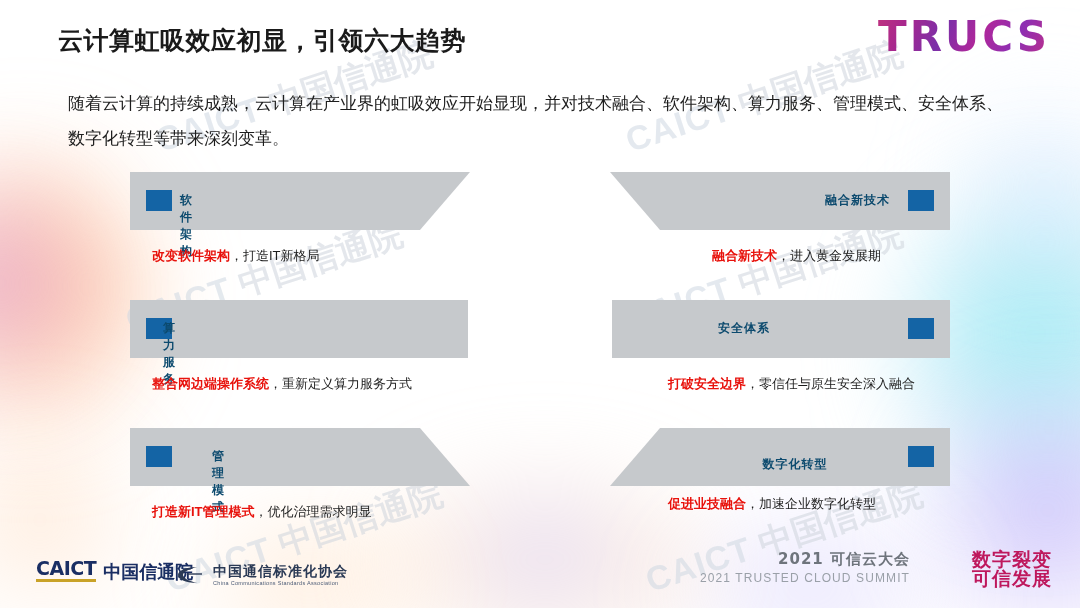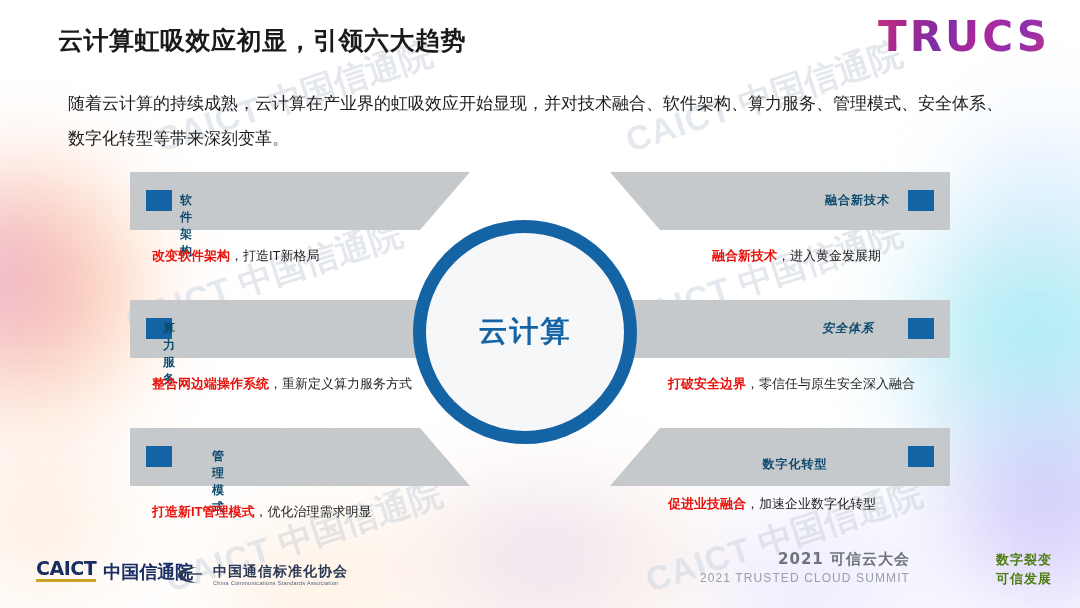--- a/index.html
+++ b/index.html
@@ -95,21 +95,21 @@
   .caict-cn{font-size:18px;font-weight:bold;color:#1a2e63;line-height:19px;}
   .ccsa{position:absolute;left:175px;bottom:22px;display:flex;align-items:center;gap:8px;}
   .ccsa-txt{display:flex;flex-direction:column;line-height:1;}
   .ccsa-cn{font-size:14px;font-weight:bold;color:#2b3a55;letter-spacing:1px;}
   .ccsa-en{font-size:5.5px;color:#4a5a75;letter-spacing:.3px;margin-top:3px;}
   .summit{position:absolute;right:170px;bottom:24px;text-align:right;line-height:1;}
   .summit-cn{font-size:15px;font-weight:bold;color:#6e747c;letter-spacing:1px;
              font-family:"DejaVu Sans","Liberation Sans",sans-serif;margin-top:24px;}
   .summit-en{font-size:12px;color:#9aa0a8;letter-spacing:1.1px;margin-top:5px;}
   .slogan{position:absolute;right:28px;bottom:20px;text-align:left;line-height:19px;}
-  .slogan div{font-size:13px;font-weight:bold;color:#4d7c0f;letter-spacing:1px;}
+  .slogan div{font-size:19px;font-weight:bold;color:#be185d;letter-spacing:1px;}
 </style>
 </head>
 <body>
 
 <div id="bg">
   <div class="blob blob-a"></div>
   <div class="blob blob-b"></div>
   <div class="blob blob-c"></div>
   <div class="blob blob-d"></div>
   <div class="blob blob-e"></div>
@@ -142,23 +142,20 @@
 
       <polygon points="130,140 468,140 468,198 130,198" fill="#c6c9cc"></polygon>
 
       <polygon points="612,140 950,140 950,198 612,198" fill="#c6c9cc"></polygon>
 
       <polygon points="130,268 420,268 470,326 130,326" fill="#c6c9cc"></polygon>
 
       <polygon points="660,268 950,268 950,326 610,326" fill="#c6c9cc"></polygon>
     </svg>
 
-    <div id="circle">
-      <span id="circle-label">云计算</span>
-    </div>
 
     <div class="box">
       <div class="sq" style="left:146px;top:30px;"></div>
       <div class="box-title" style="left:180px;top:32px;">软件架构</div>
       <div class="desc" style="left:152px;top:83px;">
         <span class="hl">改变软件架构</span><span>，打造IT新格局</span>
       </div>
     </div>
 
     <div class="box">
@@ -180,21 +177,21 @@
     <div class="box">
       <div class="sq" style="left:908px;top:30px;"></div>
       <div class="box-title" style="left:718px;top:32px;width:172px;text-align:right;">融合新技术</div>
       <div class="desc" style="left:712px;top:83px;">
         <span class="hl">融合新技术</span><span>，进入黄金发展期</span>
       </div>
     </div>
 
     <div class="box">
       <div class="sq" style="left:908px;top:158px;"></div>
-      <div class="box-title" style="left:702px;top:160px;width:172px;text-align:right;font-style:italic;">安全体系</div>
+      <div class="box-title" style="left:718px;top:160px;width:172px;text-align:left;">安全体系</div>
       <div class="desc" style="left:668px;top:211px;width:340px;">
         <span class="hl">打破安全边界</span><span>，零信任与原生安全深入融合</span>
       </div>
     </div>
 
     <div class="box">
       <div class="sq" style="left:908px;top:286px;"></div>
       <div class="box-title" style="left:700px;top:296px;width:190px;text-align:center;">数字化转型</div>
       <div class="desc" style="left:668px;top:331px;width:340px;">
         <span class="hl">促进业技融合</span><span>，加速企业数字化转型</span>

